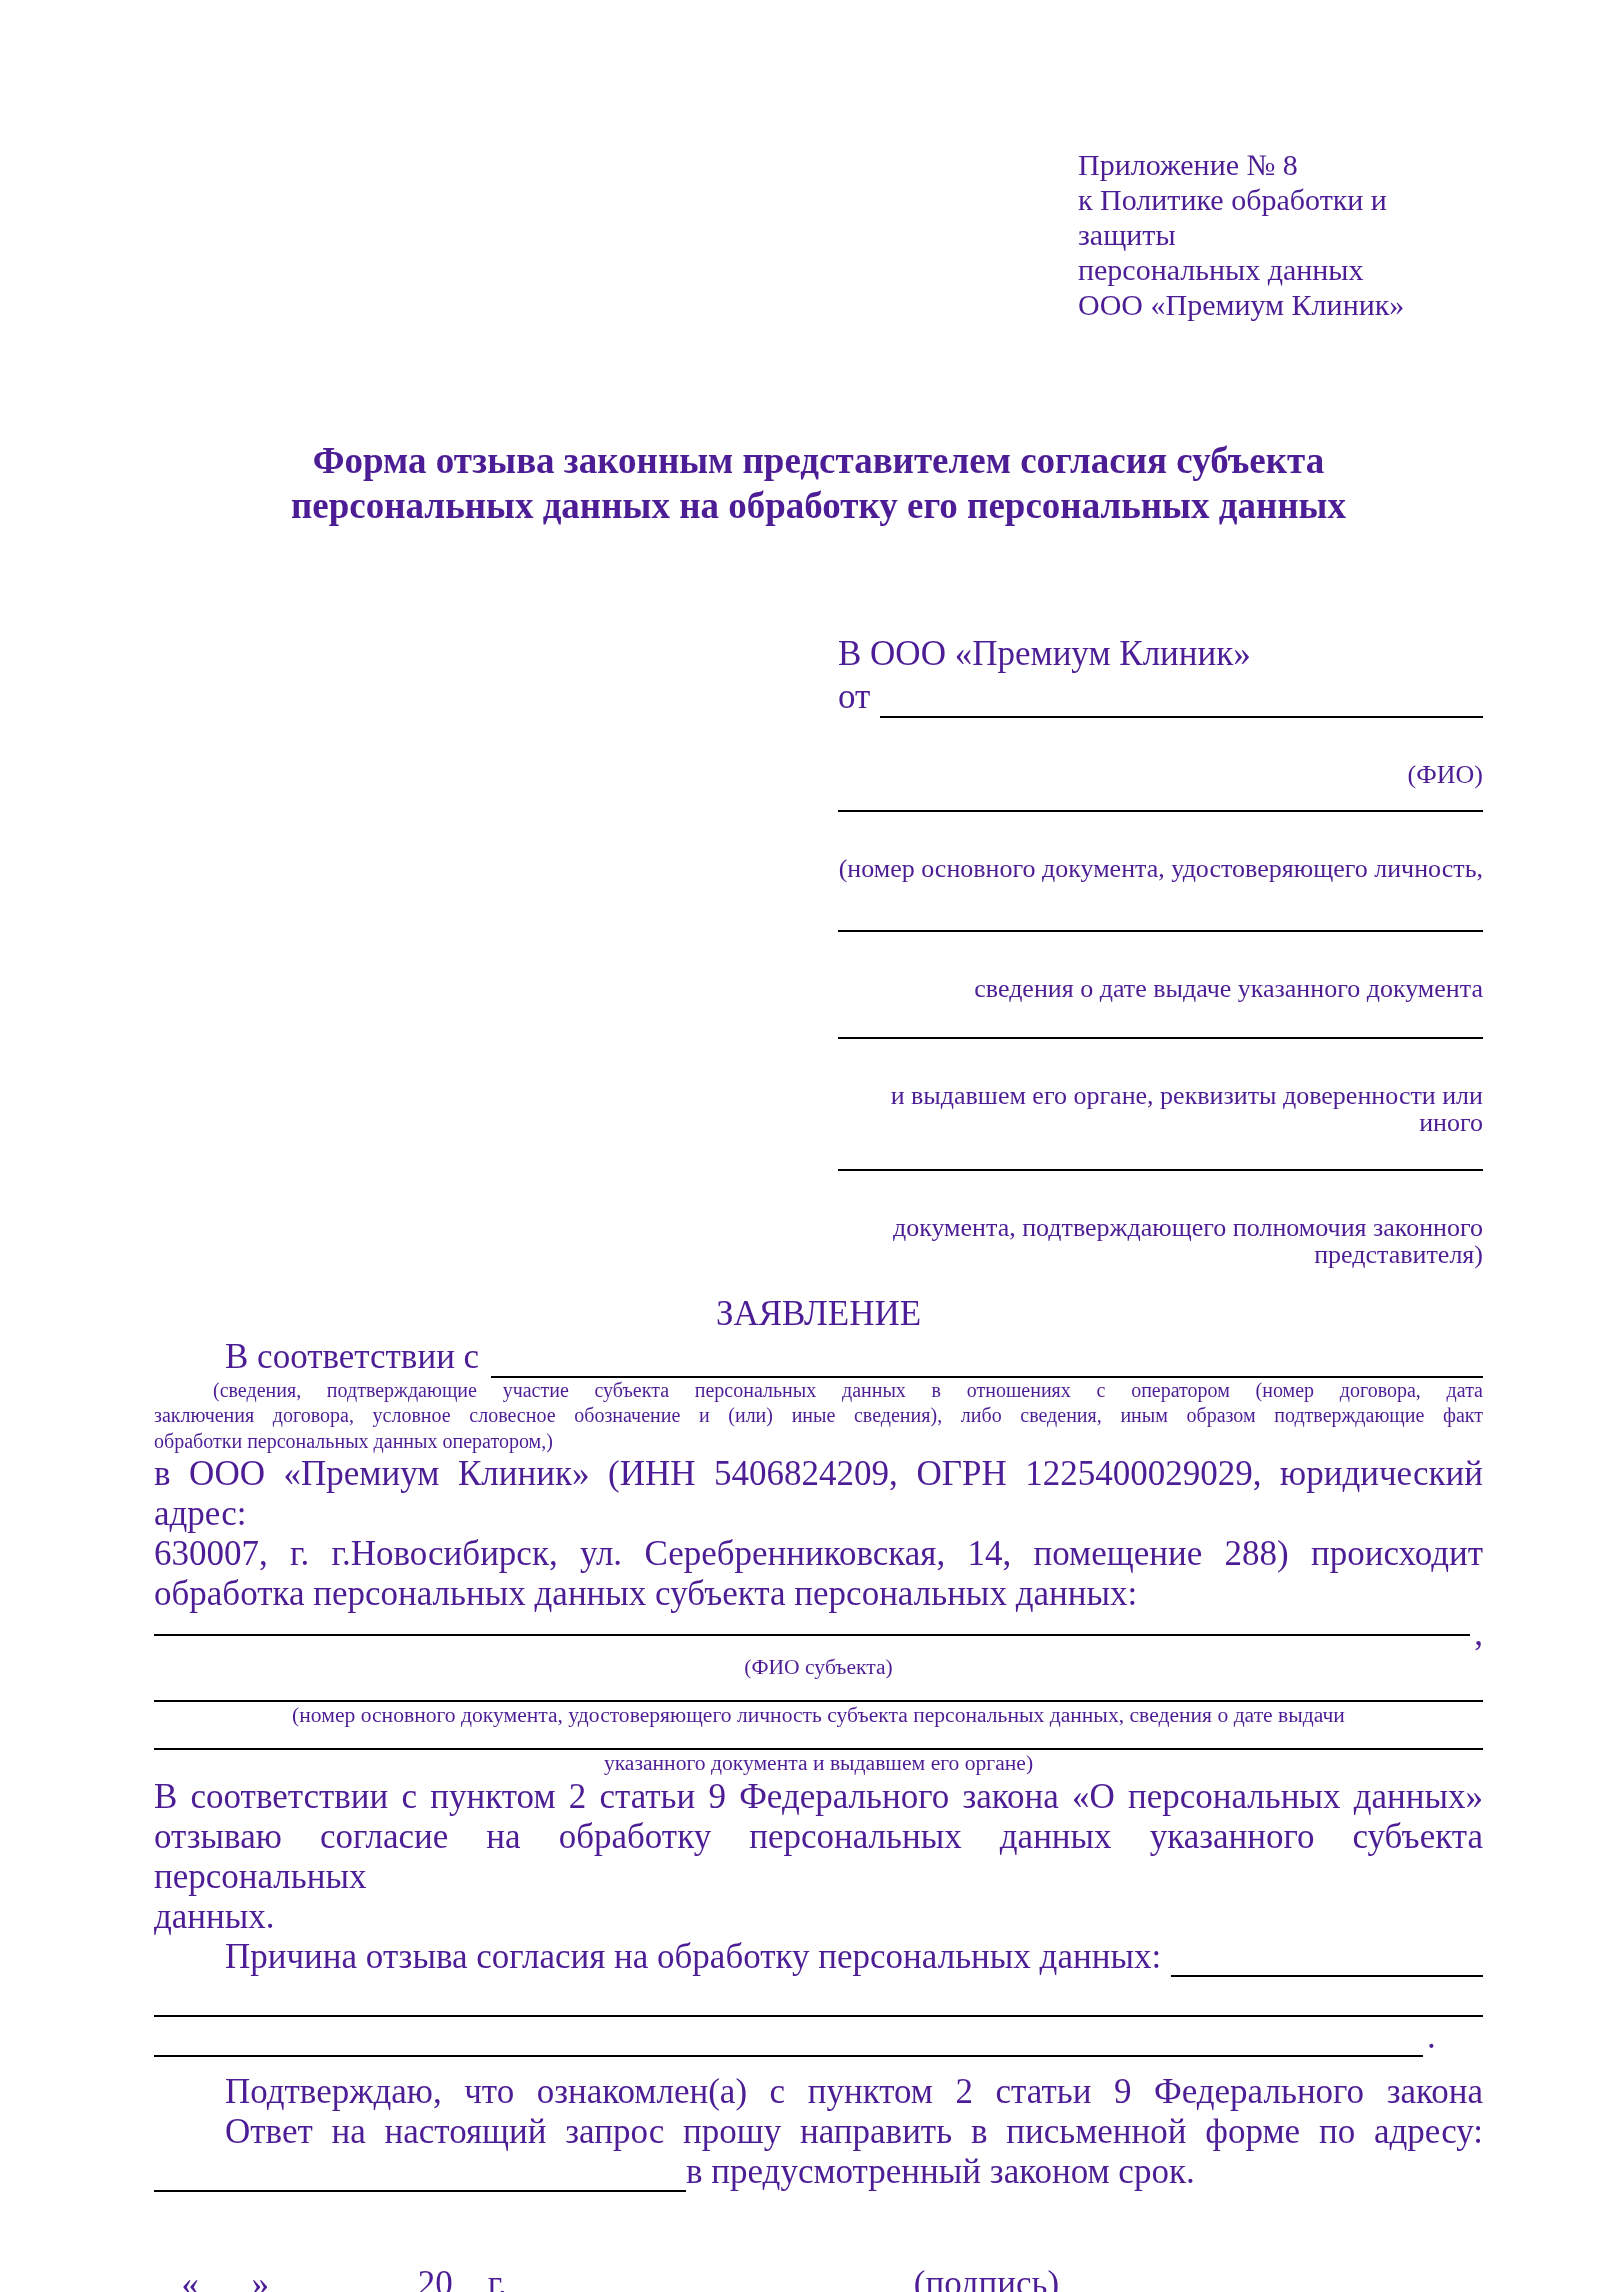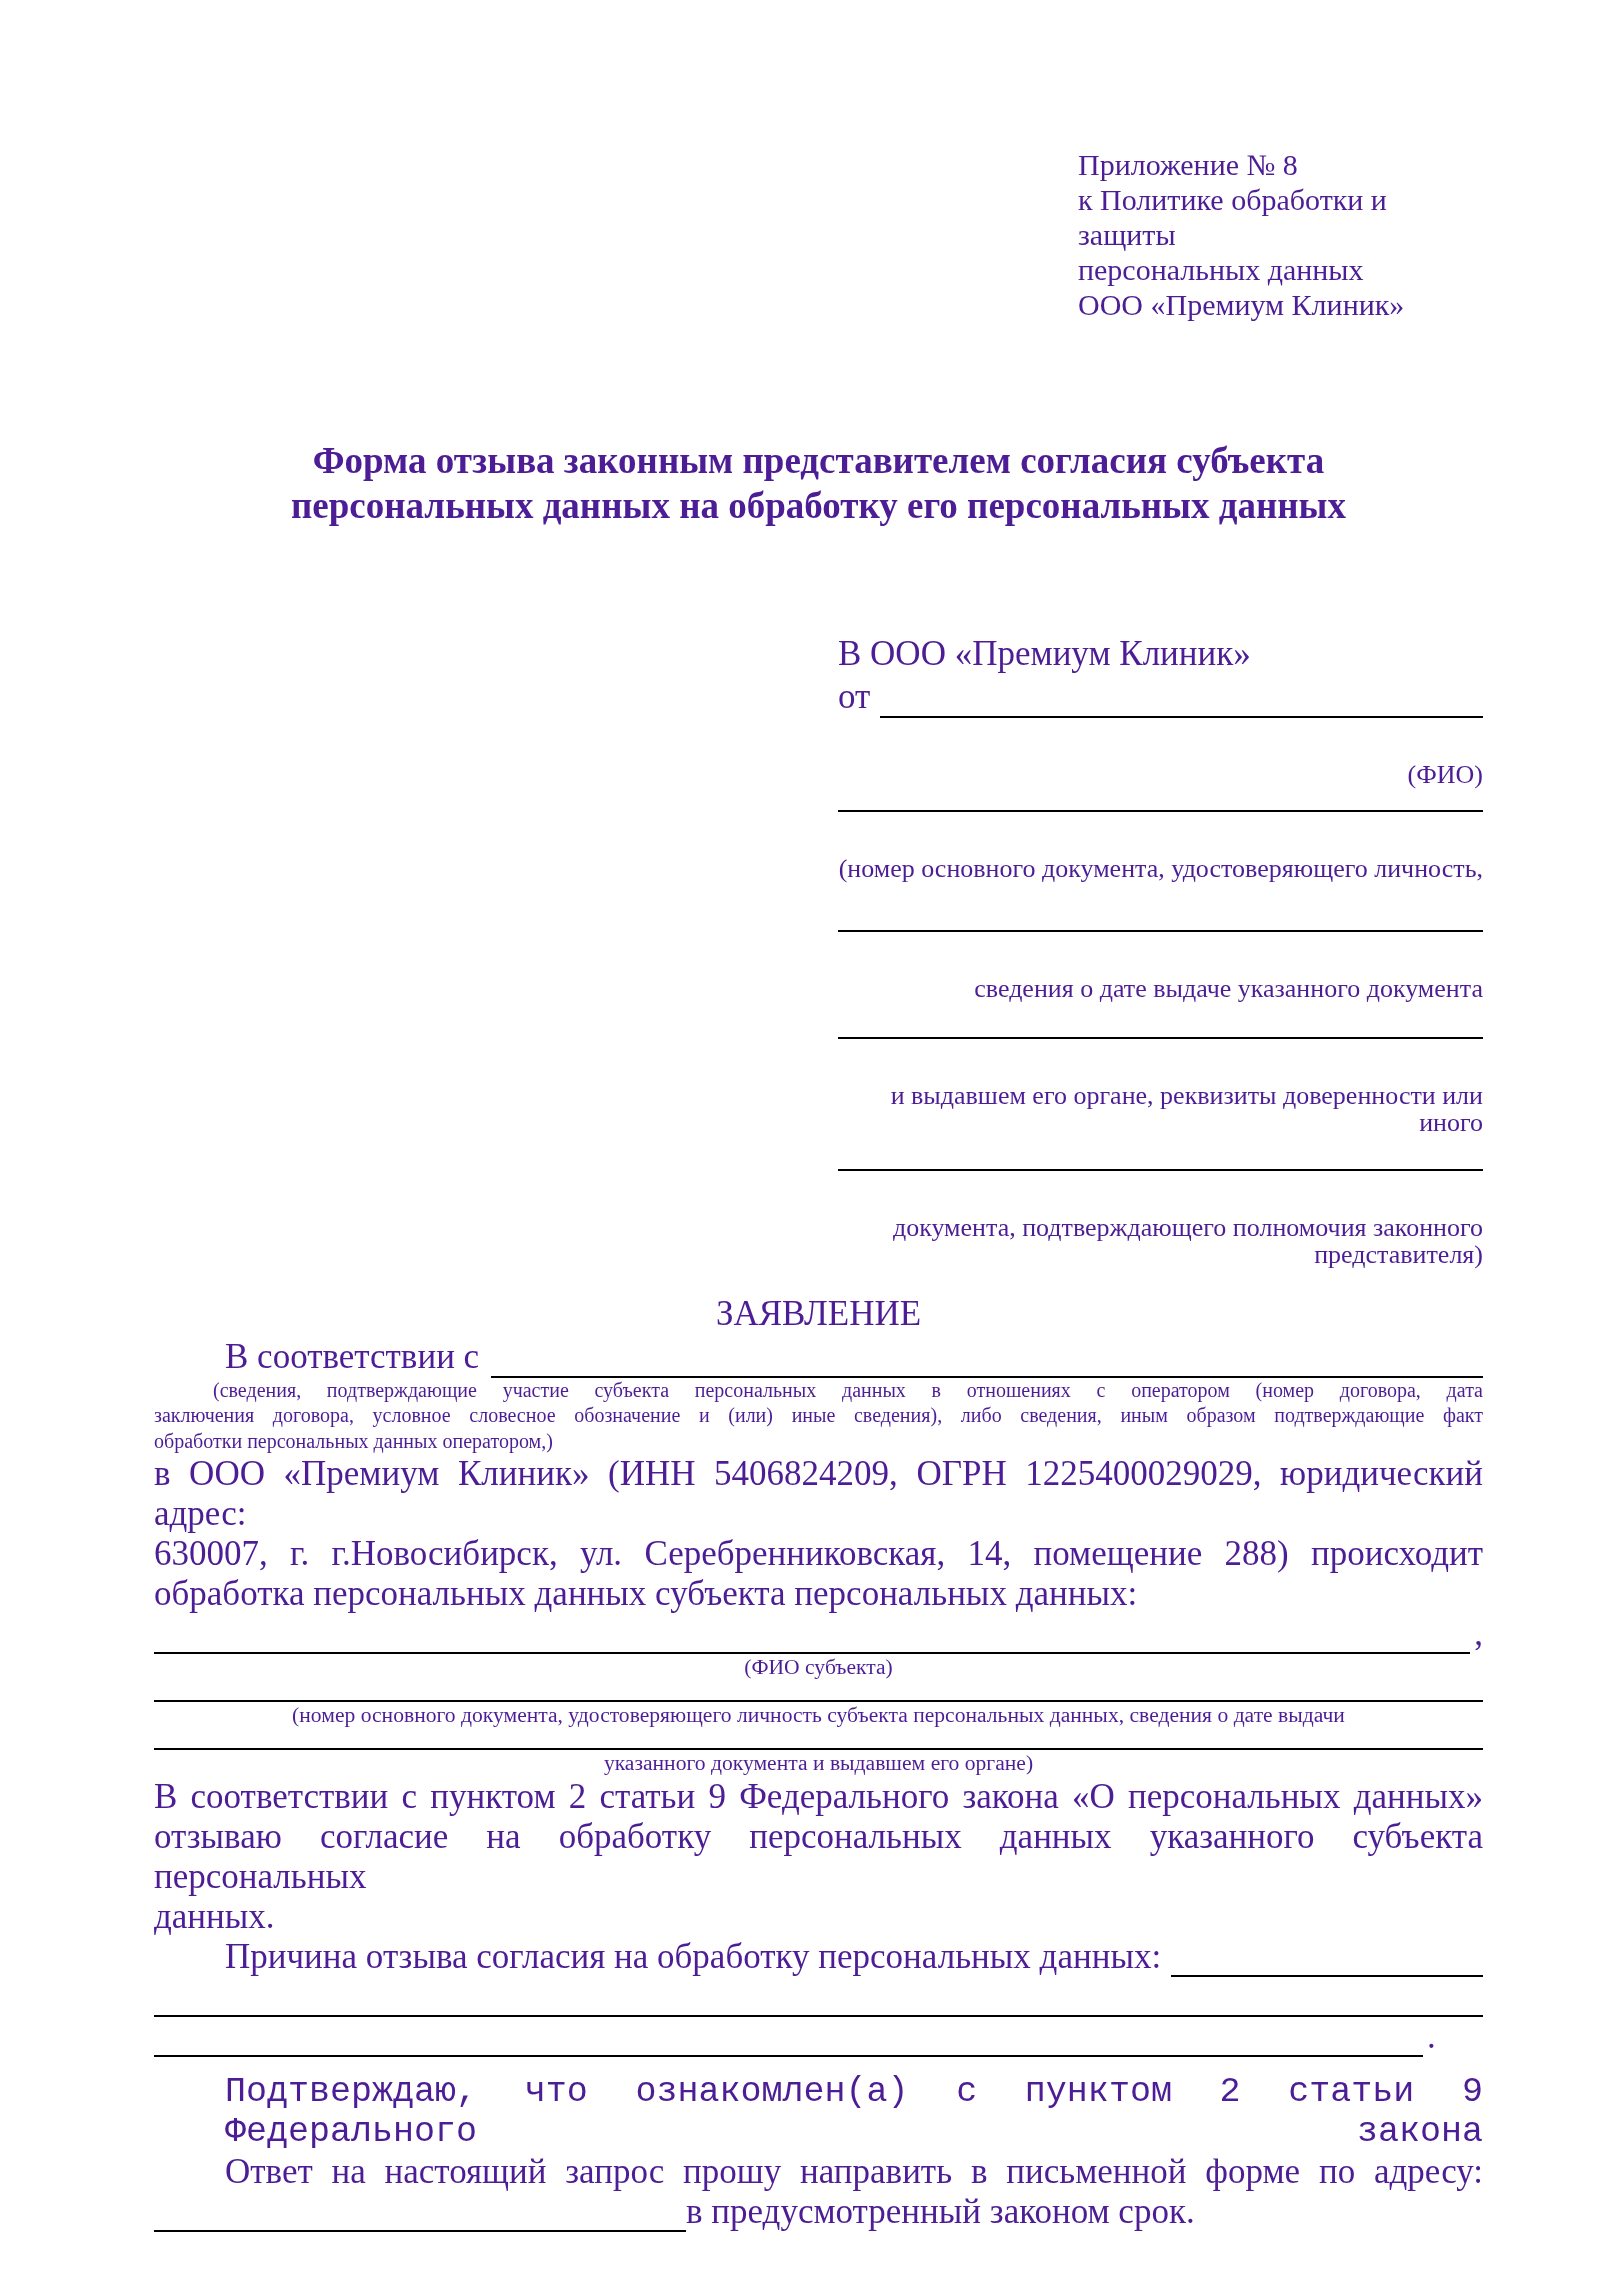--- a/index.html
+++ b/index.html
@@ -13,38 +13,38 @@
     font-family:"Liberation Serif", serif;
     font-size:35px; line-height:40px;
     overflow:hidden;
   }
   
   .hdr { margin-left:924px; font-size:30px; line-height:35px; }
   
   .title { margin-top:116px; text-align:center; font-weight:bold; font-size:37px; line-height:45px; }
   
   .addr { margin-top:104px; margin-left:684px; width:645px; line-height:43px; }
-  .flexrow { display:flex; align-items:flex-end; }
+  .flexrow { display:flex; }
   .lead { white-space:nowrap; }
   .fill { flex:1 1 auto; border-bottom:2.9px solid #000; }
   .cap { font-size:26px; line-height:26.5px; text-align:right;margin-top:44px; }
   .uline { border-bottom:2.9px solid #000; }
   .h22 { height:21.6px; } .h48 { height:47px; } .h36 { height:35px; } .h34 { height:33px; }
   .h20 { height:19.6px; } .h39 { height:38px; }
   
   .zayav { margin-top:23.5px; text-align:center; line-height:43px; }
   .acc { line-height:43px; }
   .ind { padding-left:71px; }
   .note { font-size:20px; line-height:25.5px; }
   .note .ind2 { padding-left:59px; }
   .just { text-align:justify; text-align-last:justify; }
   .para { line-height:40px; }
   .suffix { white-space:nowrap; padding-left:3.9px; }
   .subj-cap { font-size:21.6px; line-height:26.5px; text-align:center; }
-  .confirm { margin-top:15.7px;font-family:Liberation Mono, monospace; }
+  .confirm { margin-top:15.7px; }
   .resp2 { display:flex; align-items:flex-end; }
   .resp2 .blankpart { width:532px; border-bottom:2.9px solid #000; }
   .period-blank { flex:0 0 auto; width:1269px; border-bottom:2.9px solid #000; }
   .blank2row { display:flex; align-items:flex-end; }
   
   .footer { margin-top:72px; display:flex; justify-content:flex-start; align-items:flex-end; padding-left:27.4px; }
   .sig { display:flex; align-items:flex-end; }
   .sig-blank { width:407px; border-bottom:2.9px solid #000; height:1px; margin-bottom:5.9px; }
 </style>
 </head>

